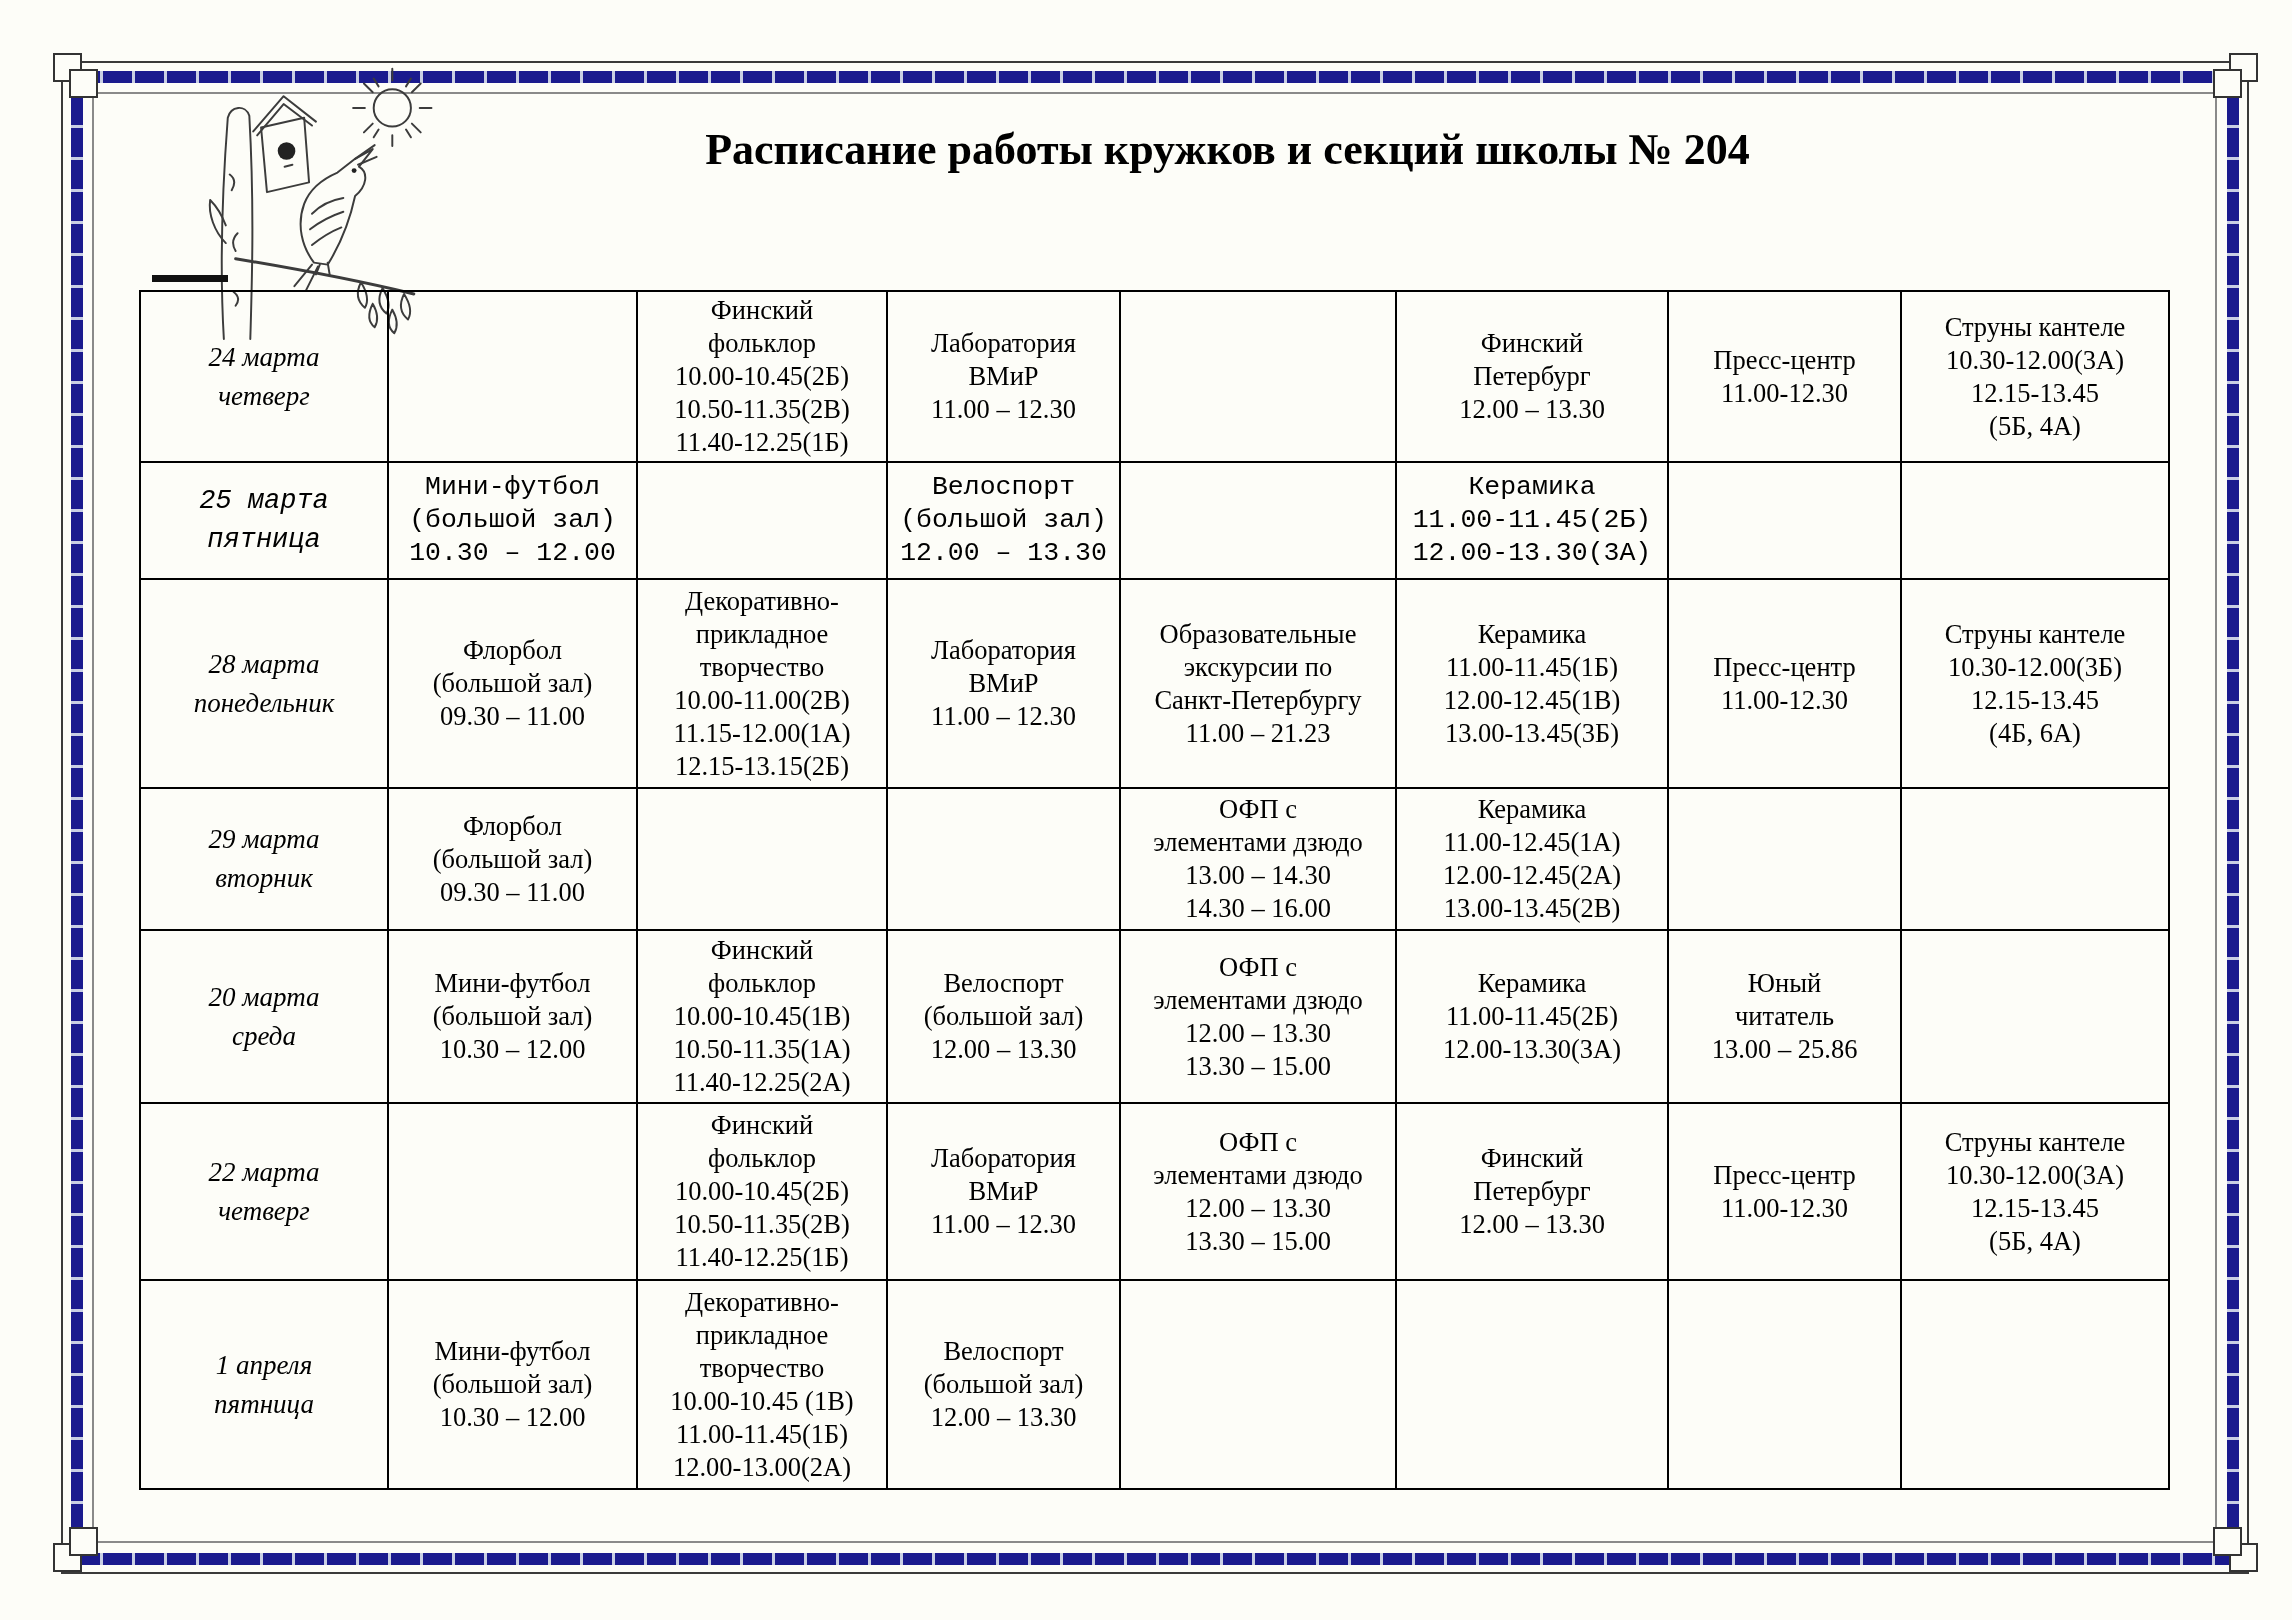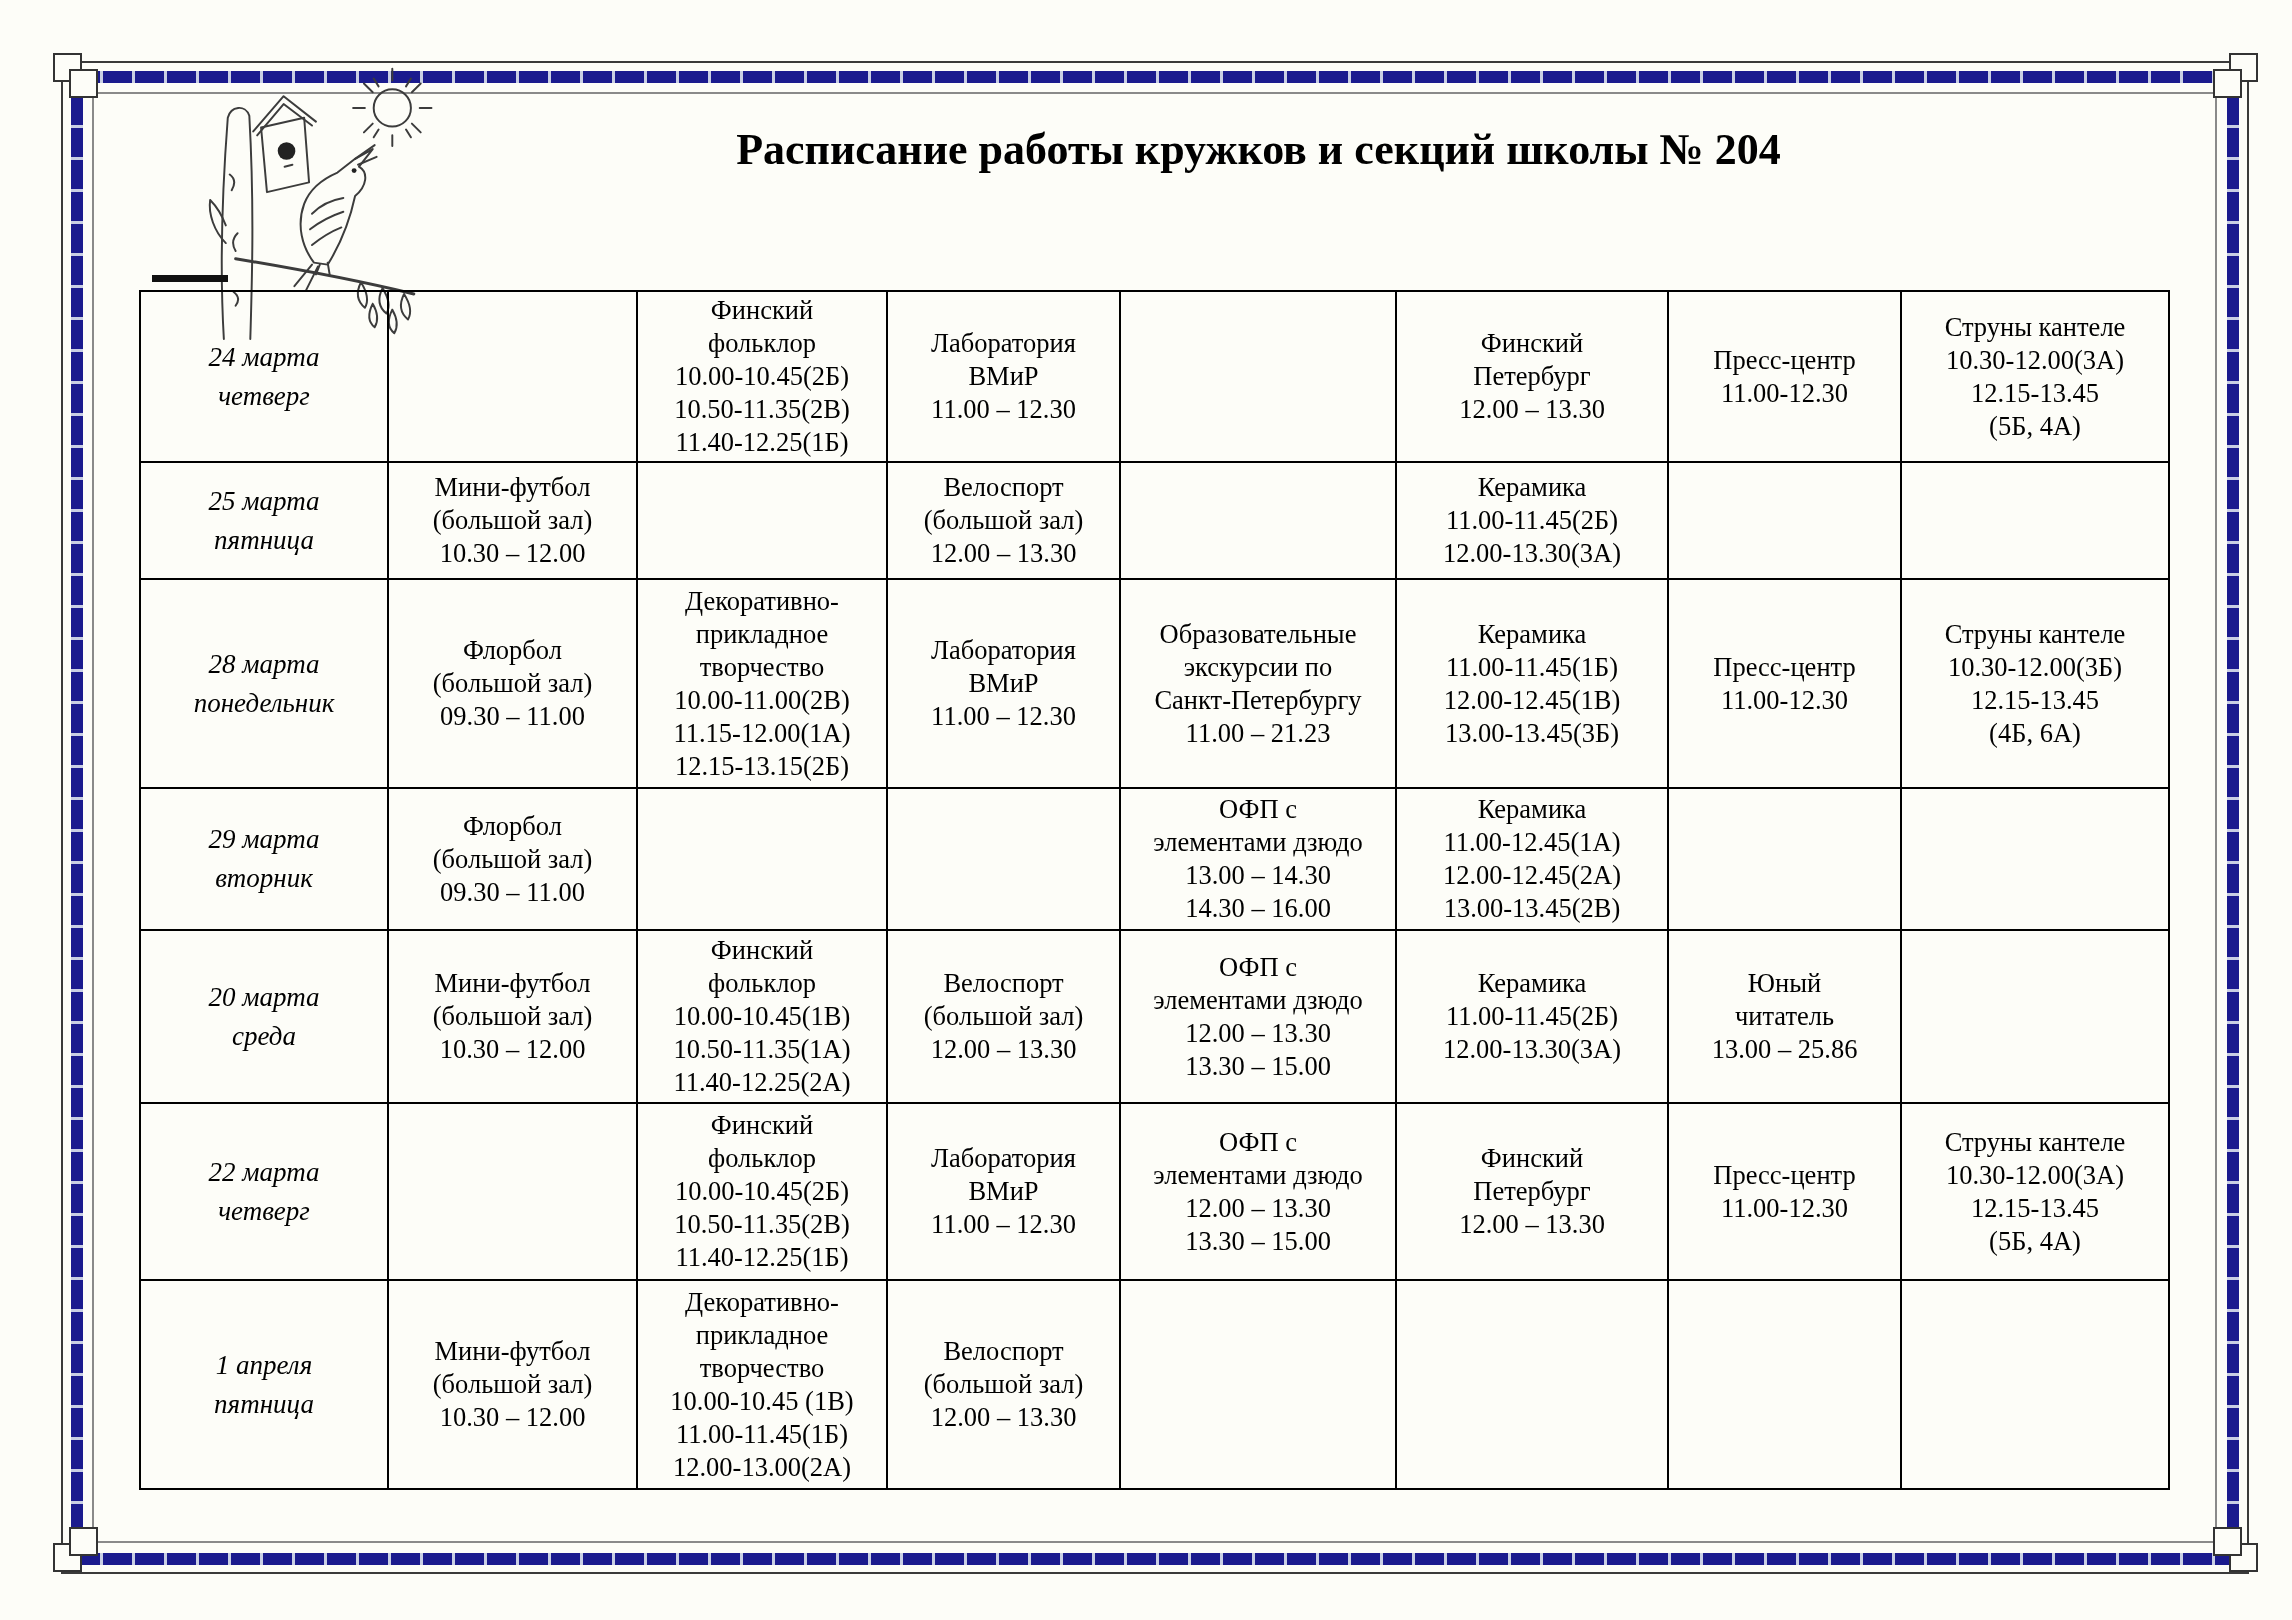--- a/index.html
+++ b/index.html
@@ -25,21 +25,21 @@
   .frame-inner{
     position:absolute;left:92px;top:92px;width:2125px;height:1451px;
     border:2px solid #8a8a8a;box-sizing:border-box;
   }
   .corner-sq{
     position:absolute;width:29px;height:29px;box-sizing:border-box;
     border:2px solid #333;background:#fdfdf8;
   }
   
   .title-block{
-    position:absolute;left:308px;top:116px;width:1901px;
+    position:absolute;left:277px;top:116px;width:1901px;
     text-align:center;font-weight:bold;font-size:44px;line-height:67px;
   }
   
   .logo{position:absolute;left:165px;top:57px;width:294px;height:284px;}
   
   .dash{position:absolute;left:152px;top:275px;width:76px;height:6.9px;background:#111;}
   
   table.schedule{
     position:absolute;left:139px;top:290px;width:2030px;
     border-collapse:collapse;table-layout:fixed;
@@ -50,21 +50,21 @@
     text-align:center;vertical-align:middle;
     font-size:26.5px;line-height:33px;
     white-space:pre-line;
     padding:2px 3.9px;box-sizing:border-box;
     overflow:hidden;
   }
   table.schedule td.date-cell{
     font-style:italic;font-size:27px;line-height:39px;
   }
   table.schedule tr:nth-child(1){height:171px;}
-  table.schedule tr:nth-child(2){height:117px;}
+  table.schedule tr:nth-child(2){height:117px;font-family:Liberation Mono, monospace;}
   table.schedule tr:nth-child(3){height:209px;}
   table.schedule tr:nth-child(4){height:142px;}
   table.schedule tr:nth-child(5){height:173px;}
   table.schedule tr:nth-child(6){height:177px;}
   table.schedule tr:nth-child(7){height:209px;}
 </style>
 </head>
 <body>
 
 <div>

